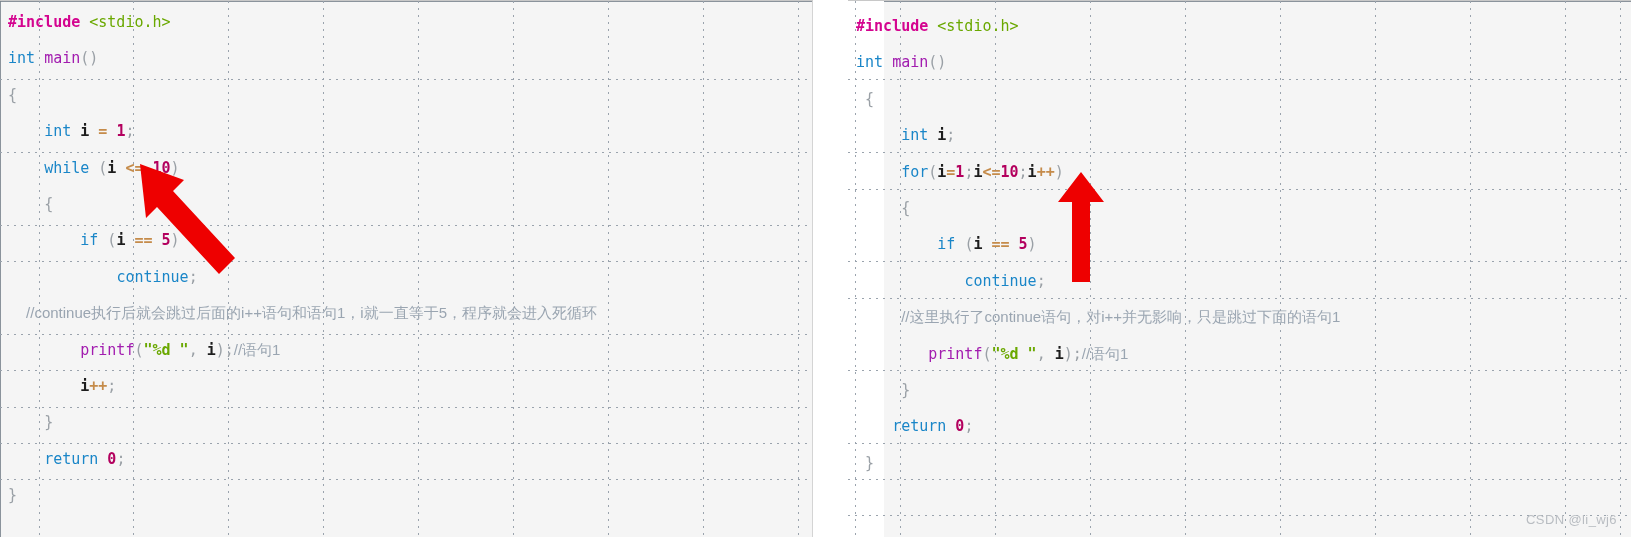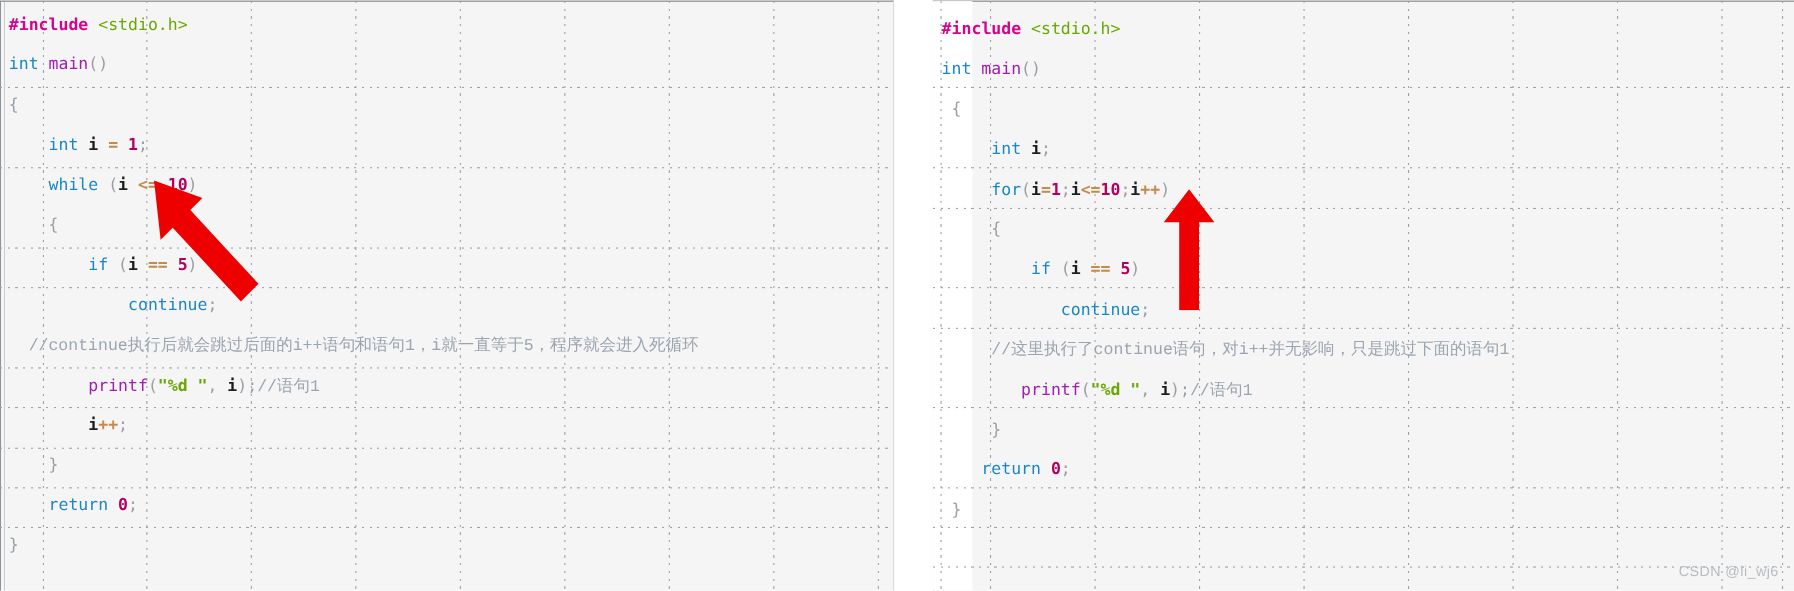--- a/index.html
+++ b/index.html
@@ -117,21 +117,21 @@
   .t-fn      { color: #a21caf; }
   .t-punc    { color: #9aa0a6; }
   .t-brace   { color: #9aa0a6; }
   .t-var     { color: #1d1d1d; font-weight: bold; }
   .t-num     { color: #b3005e; font-weight: bold; }
   .t-op      { color: #c58b4a; font-weight: bold; }
   .t-str     { color: #6aa800; font-weight: bold; }
   .t-cmt     { color: #9aa5b1; }
 
   
-  .cjk { font-family: Liberation Mono, monospace; }
+  .cjk { font-family: Liberation Sans, sans-serif; }
 
   
   .arrow {
     position: absolute;
     z-index: 6;
     pointer-events: none;
   }
   #arrow-left  { left: 140px;  top: 160px; }
   #arrow-right { left: 1058px; top: 172px; }
 

